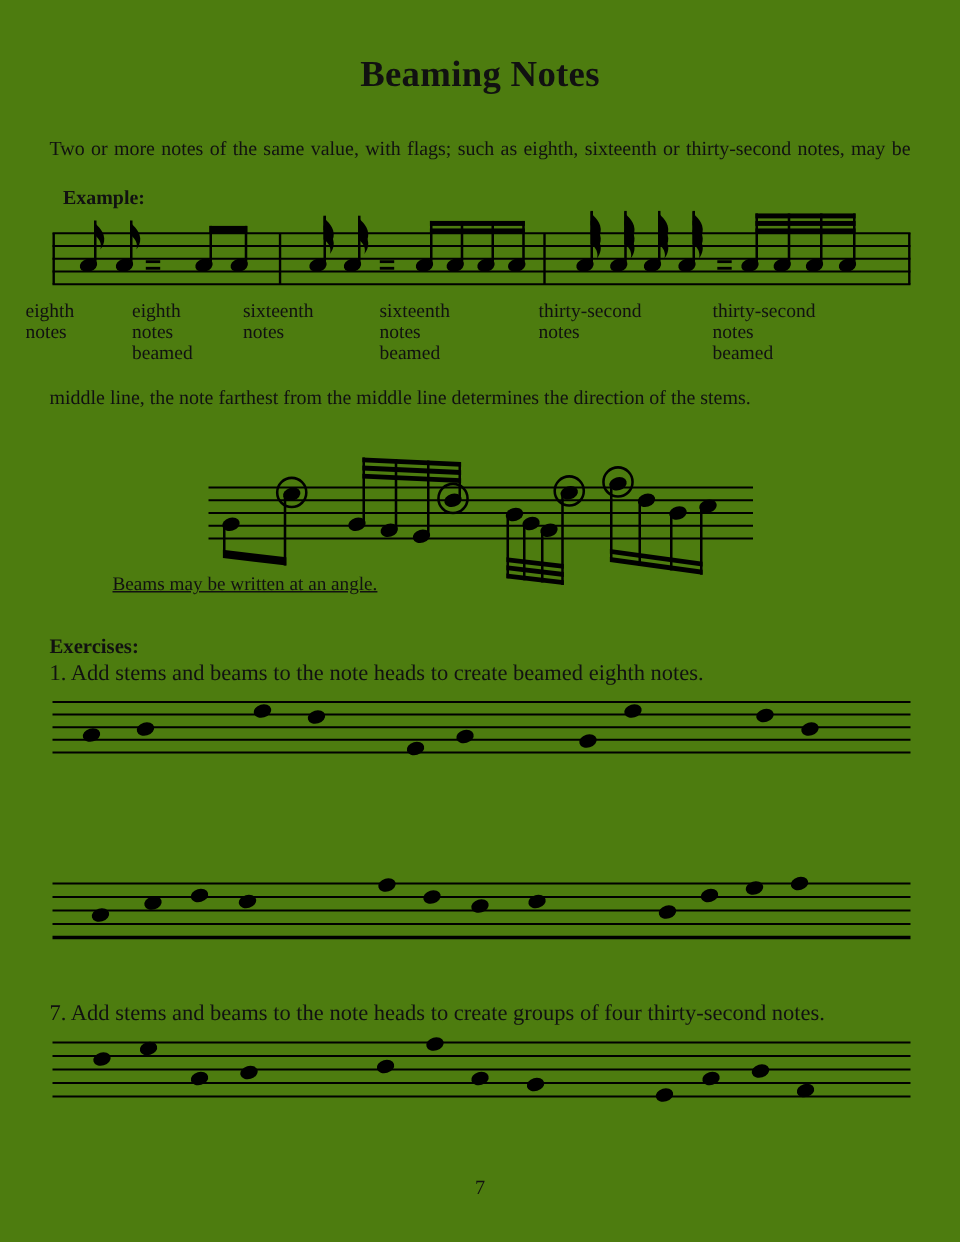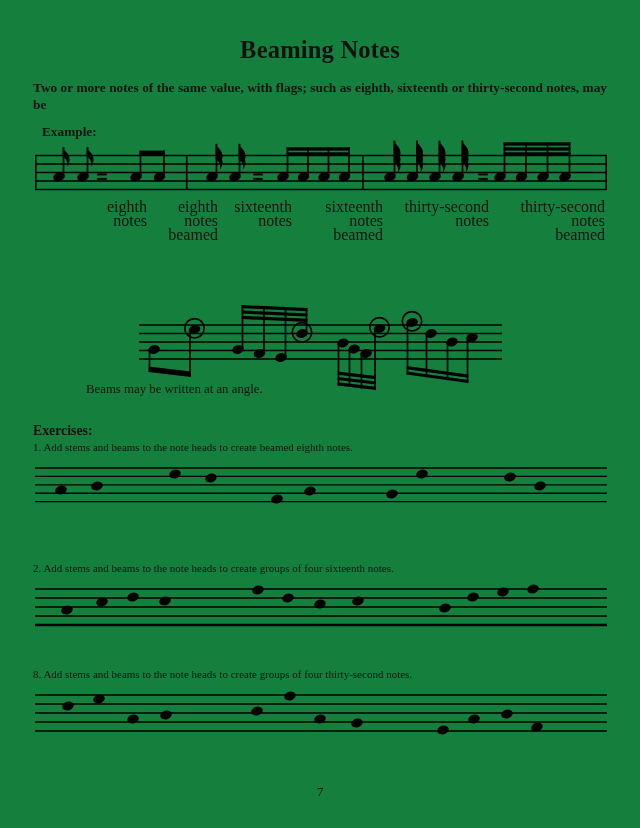--- a/index.html
+++ b/index.html
@@ -1,32 +1,32 @@
 <!DOCTYPE html>
 <html><head>
 <meta charset="utf-8">
 <style>
   html,body{margin:0;padding:0;background:#ffffff;}
-  .page{position:relative;width:640px;height:828px;background:#15803d;overflow:hidden;
+  .page{position:relative;width:640px;height:828px;background:#4d7c0f;overflow:hidden;
         font-family:"Liberation Serif", serif;color:#111;}
   #music-svg{position:absolute;left:0;top:0;width:640px;height:828px;pointer-events:none;}
   .page-title{position:absolute;left:0;top:36px;width:640px;margin:0;text-align:center;
         font-size:24.5px;font-weight:bold;letter-spacing:0.2px;}
   .para{position:absolute;left:33px;width:574px;font-size:13.3px;line-height:16.5px;}
   .jline{text-align:justify;text-align-last:justify;}
-  .intro-para{top:80px;font-weight:bold;}
+  .intro-para{top:91px;}
   .middle-para{top:257px;}
   .example-label{position:absolute;left:42px;top:124px;font-size:13.3px;font-weight:bold;}
   .labels-layer{position:absolute;left:0;top:0;width:640px;height:0;}
-  .staff-label{position:absolute;top:200px;width:130px;text-align:right;
-        font-size:16px;line-height:14px;}
+  .staff-label{position:absolute;top:200px;width:130px;text-align:left;
+        font-size:13px;line-height:14px;}
   .staff-label span{display:block;}
-  .angle-caption{position:absolute;left:86px;top:382px;font-size:12.8px;}
+  .angle-caption{position:absolute;left:75px;top:382px;font-size:12.8px;text-decoration:underline;}
   .exercises-heading{position:absolute;left:33px;top:423px;font-size:13.8px;font-weight:bold;}
-  .exercise-text{position:absolute;left:33px;width:590px;font-size:11px;}
+  .exercise-text{position:absolute;left:33px;width:590px;font-size:15px;}
   .ex1{top:441px;} .ex2{top:562px;} .ex3{top:668px;}
   .page-number{position:absolute;left:0;top:784px;width:640px;text-align:center;font-size:13.5px;}
 </style>
 </head>
 <body>
 
 <div class="page">
 
   <h1 class="page-title">Beaming Notes</h1>
 
@@ -233,24 +233,24 @@
         <span>notes</span>
       </div>
       <div class="staff-label" style="left: 475px;">
         <span>thirty-second</span>
         <span>notes</span>
         <span>beamed</span>
       </div>
     </div>
 
   <div class="para middle-para">
+    <div>middle line, the note farthest from the middle line determines the direction of the stems.</div>
   </div>
 
   <div class="angle-caption">Beams may be written at an angle.</div>
 
   <div class="exercises-heading">Exercises:</div>
   <div class="exercise-text ex1">1. Add stems and beams to the note heads to create beamed eighth notes.</div>
-  <div class="exercise-text ex2">2. Add stems and beams to the note heads to create groups of four sixteenth notes.</div>
-  <div class="exercise-text ex3">8. Add stems and beams to the note heads to create groups of four thirty-second notes.</div>
+  <div class="exercise-text ex3">7. Add stems and beams to the note heads to create groups of four thirty-second notes.</div>
 
   <div class="page-number">7</div>
 
 </div>
 
 </body></html>

